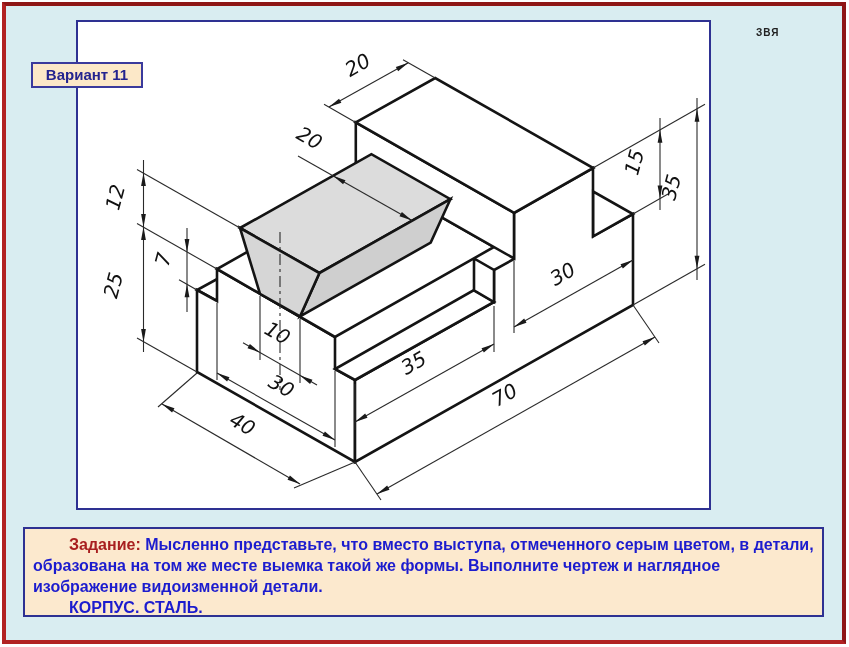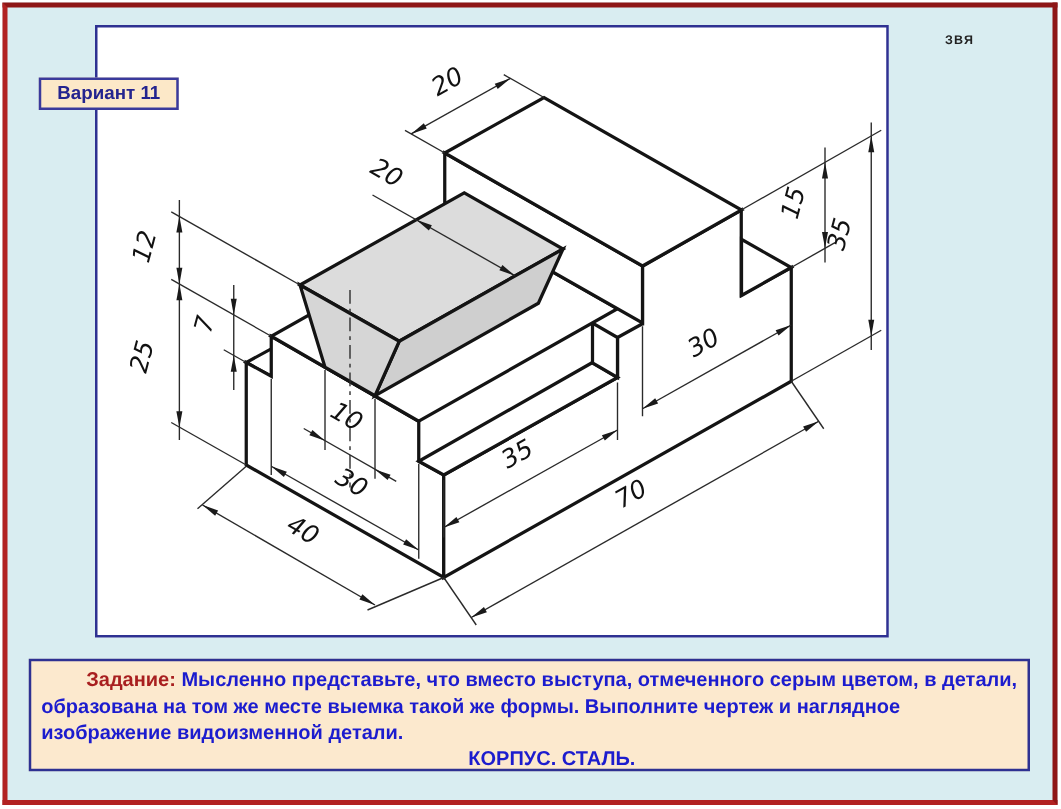--- a/index.html
+++ b/index.html
@@ -13,21 +13,21 @@
   .variant-badge{position:absolute;left:31px;top:23px;width:108px;height:22px;
          background:#fce8c8;border:2px solid #3a3a9c;color:#24248f;
          font-size:15px;font-weight:bold;text-align:center;line-height:22px;margin-top:39px;}
   .watermark{position:absolute;left:756px;top:27px;color:#222222;
          font-size:10px;font-weight:bold;letter-spacing:1px;}
   .task-panel{position:absolute;left:17px;top:521px;width:797px;height:86px;
          background:#fce9ce;border:2px solid #2e3192;overflow:hidden;}
   .task-panel p{margin:0;padding:0 8px;font-size:16px;line-height:21px;font-weight:bold;color:#1c1cce;}
   .task-text{margin-top:5px !important;text-indent:36px;}
   .task-label{color:#a81f1f;}
-  .material-line{margin-left:36px !important;text-align:center;}
+  .material-line{margin-left:36px !important;}
   svg{position:absolute;left:0;top:0;}
   .thick{stroke:#141414;stroke-width:2.6;stroke-linejoin:miter;}
   .thin line, .thin path{stroke:#2a2a2a;stroke-width:1.1;}
   .dimtext{fill:#111111;font-family:"DejaVu Sans",sans-serif;font-style:italic;
            font-size:20px;text-anchor:middle;}
 </style>
 </head>
 <body>
 
 <div class="stage">

